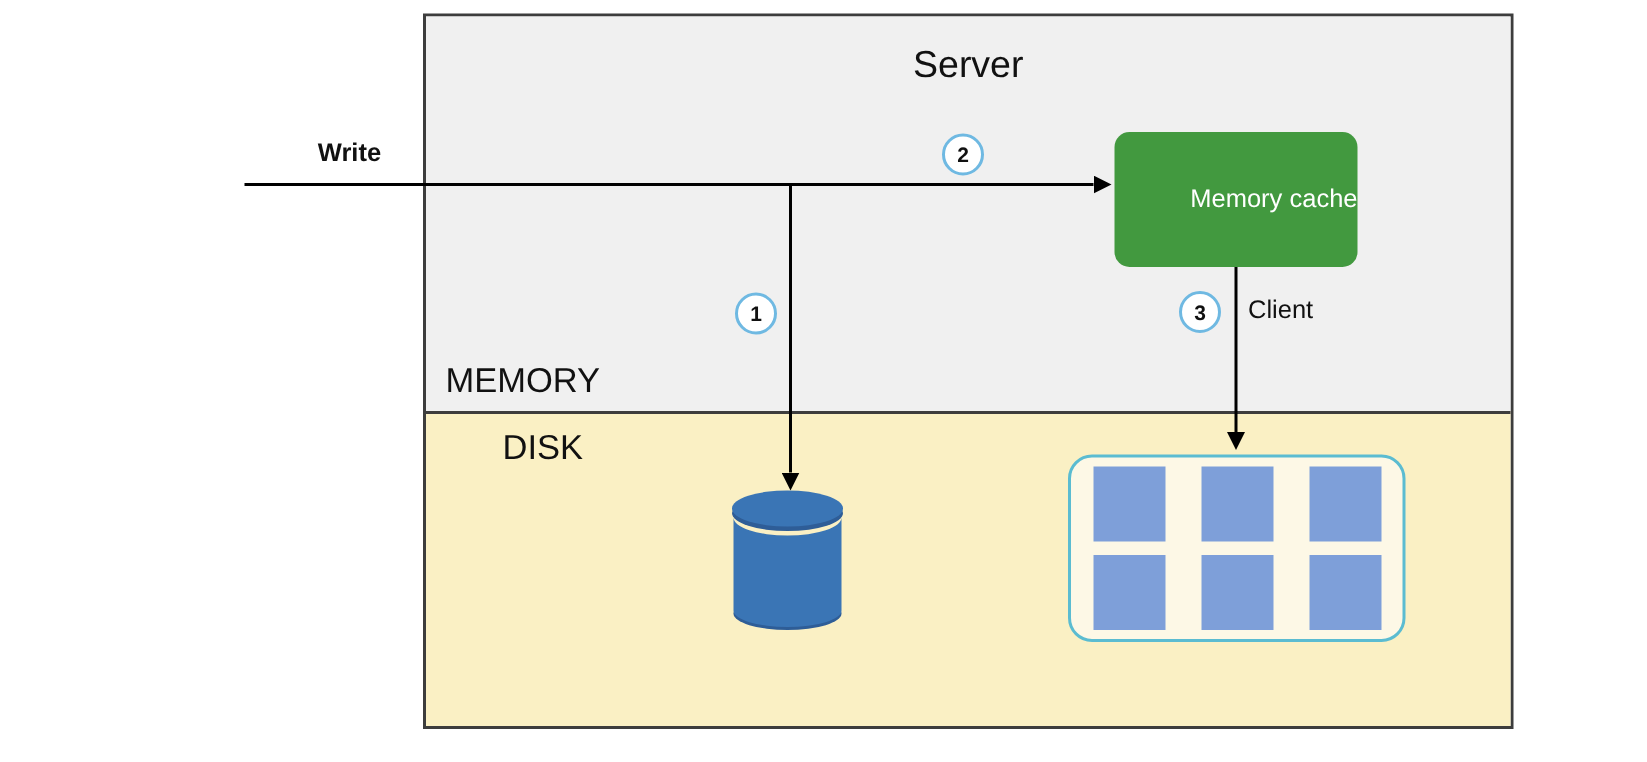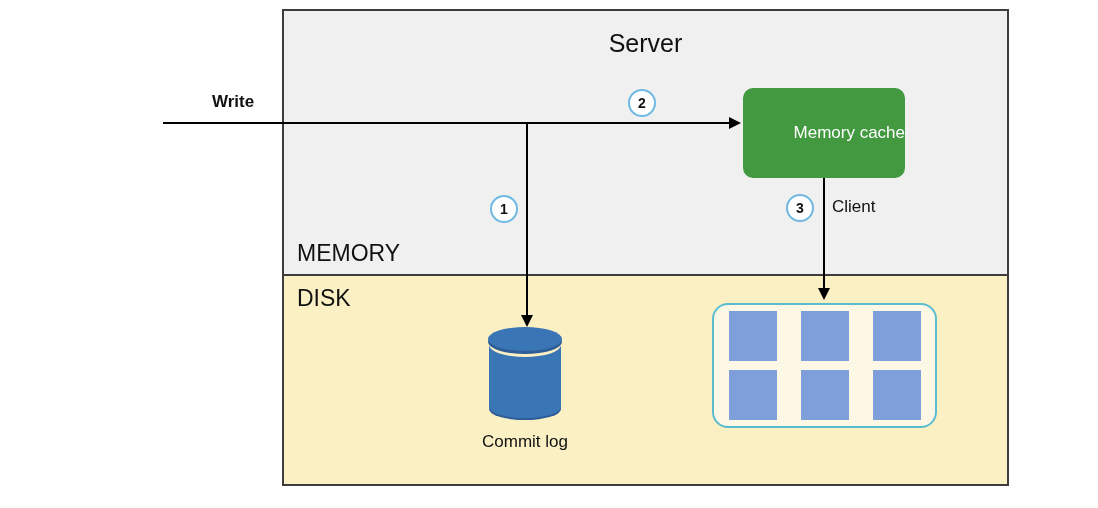--- a/index.html
+++ b/index.html
@@ -9,21 +9,21 @@
   .server-box{position:absolute;left:282px;top:9px;width:727px;height:477px;
     border:2px solid var(--box_border,#3d3d3d);box-sizing:border-box;}
   .memory-region{position:absolute;left:0;top:0;width:100%;height:263px;
     background:var(--memory_region_bg,#f0f0f0);box-sizing:border-box;}
   .disk-region{position:absolute;left:0;top:263px;width:100%;height:210px;
     background:var(--disk_region_bg,#faf0c4);border-top:2px solid var(--box_border,#3d3d3d);box-sizing:border-box;}
   .server-title{position:absolute;left:0;top:18px;width:100%;text-align:center;
     font-size:25px;color:#111;}
   .region-label{position:absolute;left:13px;font-size:23px;color:#111;}
   .memory-label{bottom:7px;}
-  .disk-label{top:9px;}
+  .disk-label{top:9px;margin-left:38px;}
 
   
   .client-box{position:absolute;left:33px;top:97px;width:130px;height:53px;
     background:#ffffff;border:2px solid var(--client_border,#7cc0e4);border-radius:8px;
     display:flex;align-items:center;justify-content:center;font-size:17px;color:#111;box-sizing:border-box;}
 
   
   .arrows{position:absolute;left:0;top:0;width:1098px;height:508px;pointer-events:none;}
 
   
@@ -103,21 +103,20 @@
   <div class="badge badge-3">
     <span>3</span>
   </div>
 
   <svg class="commit-log-svg" width="80" height="97" viewBox="0 0 80 97">
     <ellipse cx="40" cy="84" rx="36" ry="11" fill="var(--cylinder_dark,#2e5d97)"></ellipse>
     <path d="M4,20 L4,82 A36,11 0 0 0 76,82 L76,20 A36,12 0 0 1 4,20 Z" fill="var(--cylinder_blue,#3a75b5)"></path>
     <ellipse cx="40" cy="17" rx="37" ry="12" fill="var(--cylinder_dark,#2e5d97)"></ellipse>
     <ellipse cx="40" cy="14" rx="37" ry="12" fill="var(--cylinder_blue,#3a75b5)"></ellipse>
   </svg>
-  <div class="node-label commit-log-label">Commit log</div>
 
   <div class="sstables-box">
 
   <div class="sstable-block"></div>
       <div class="sstable-block"></div>
       <div class="sstable-block"></div>
       <div class="sstable-block"></div>
       <div class="sstable-block"></div>
       <div class="sstable-block"></div>
     </div>

